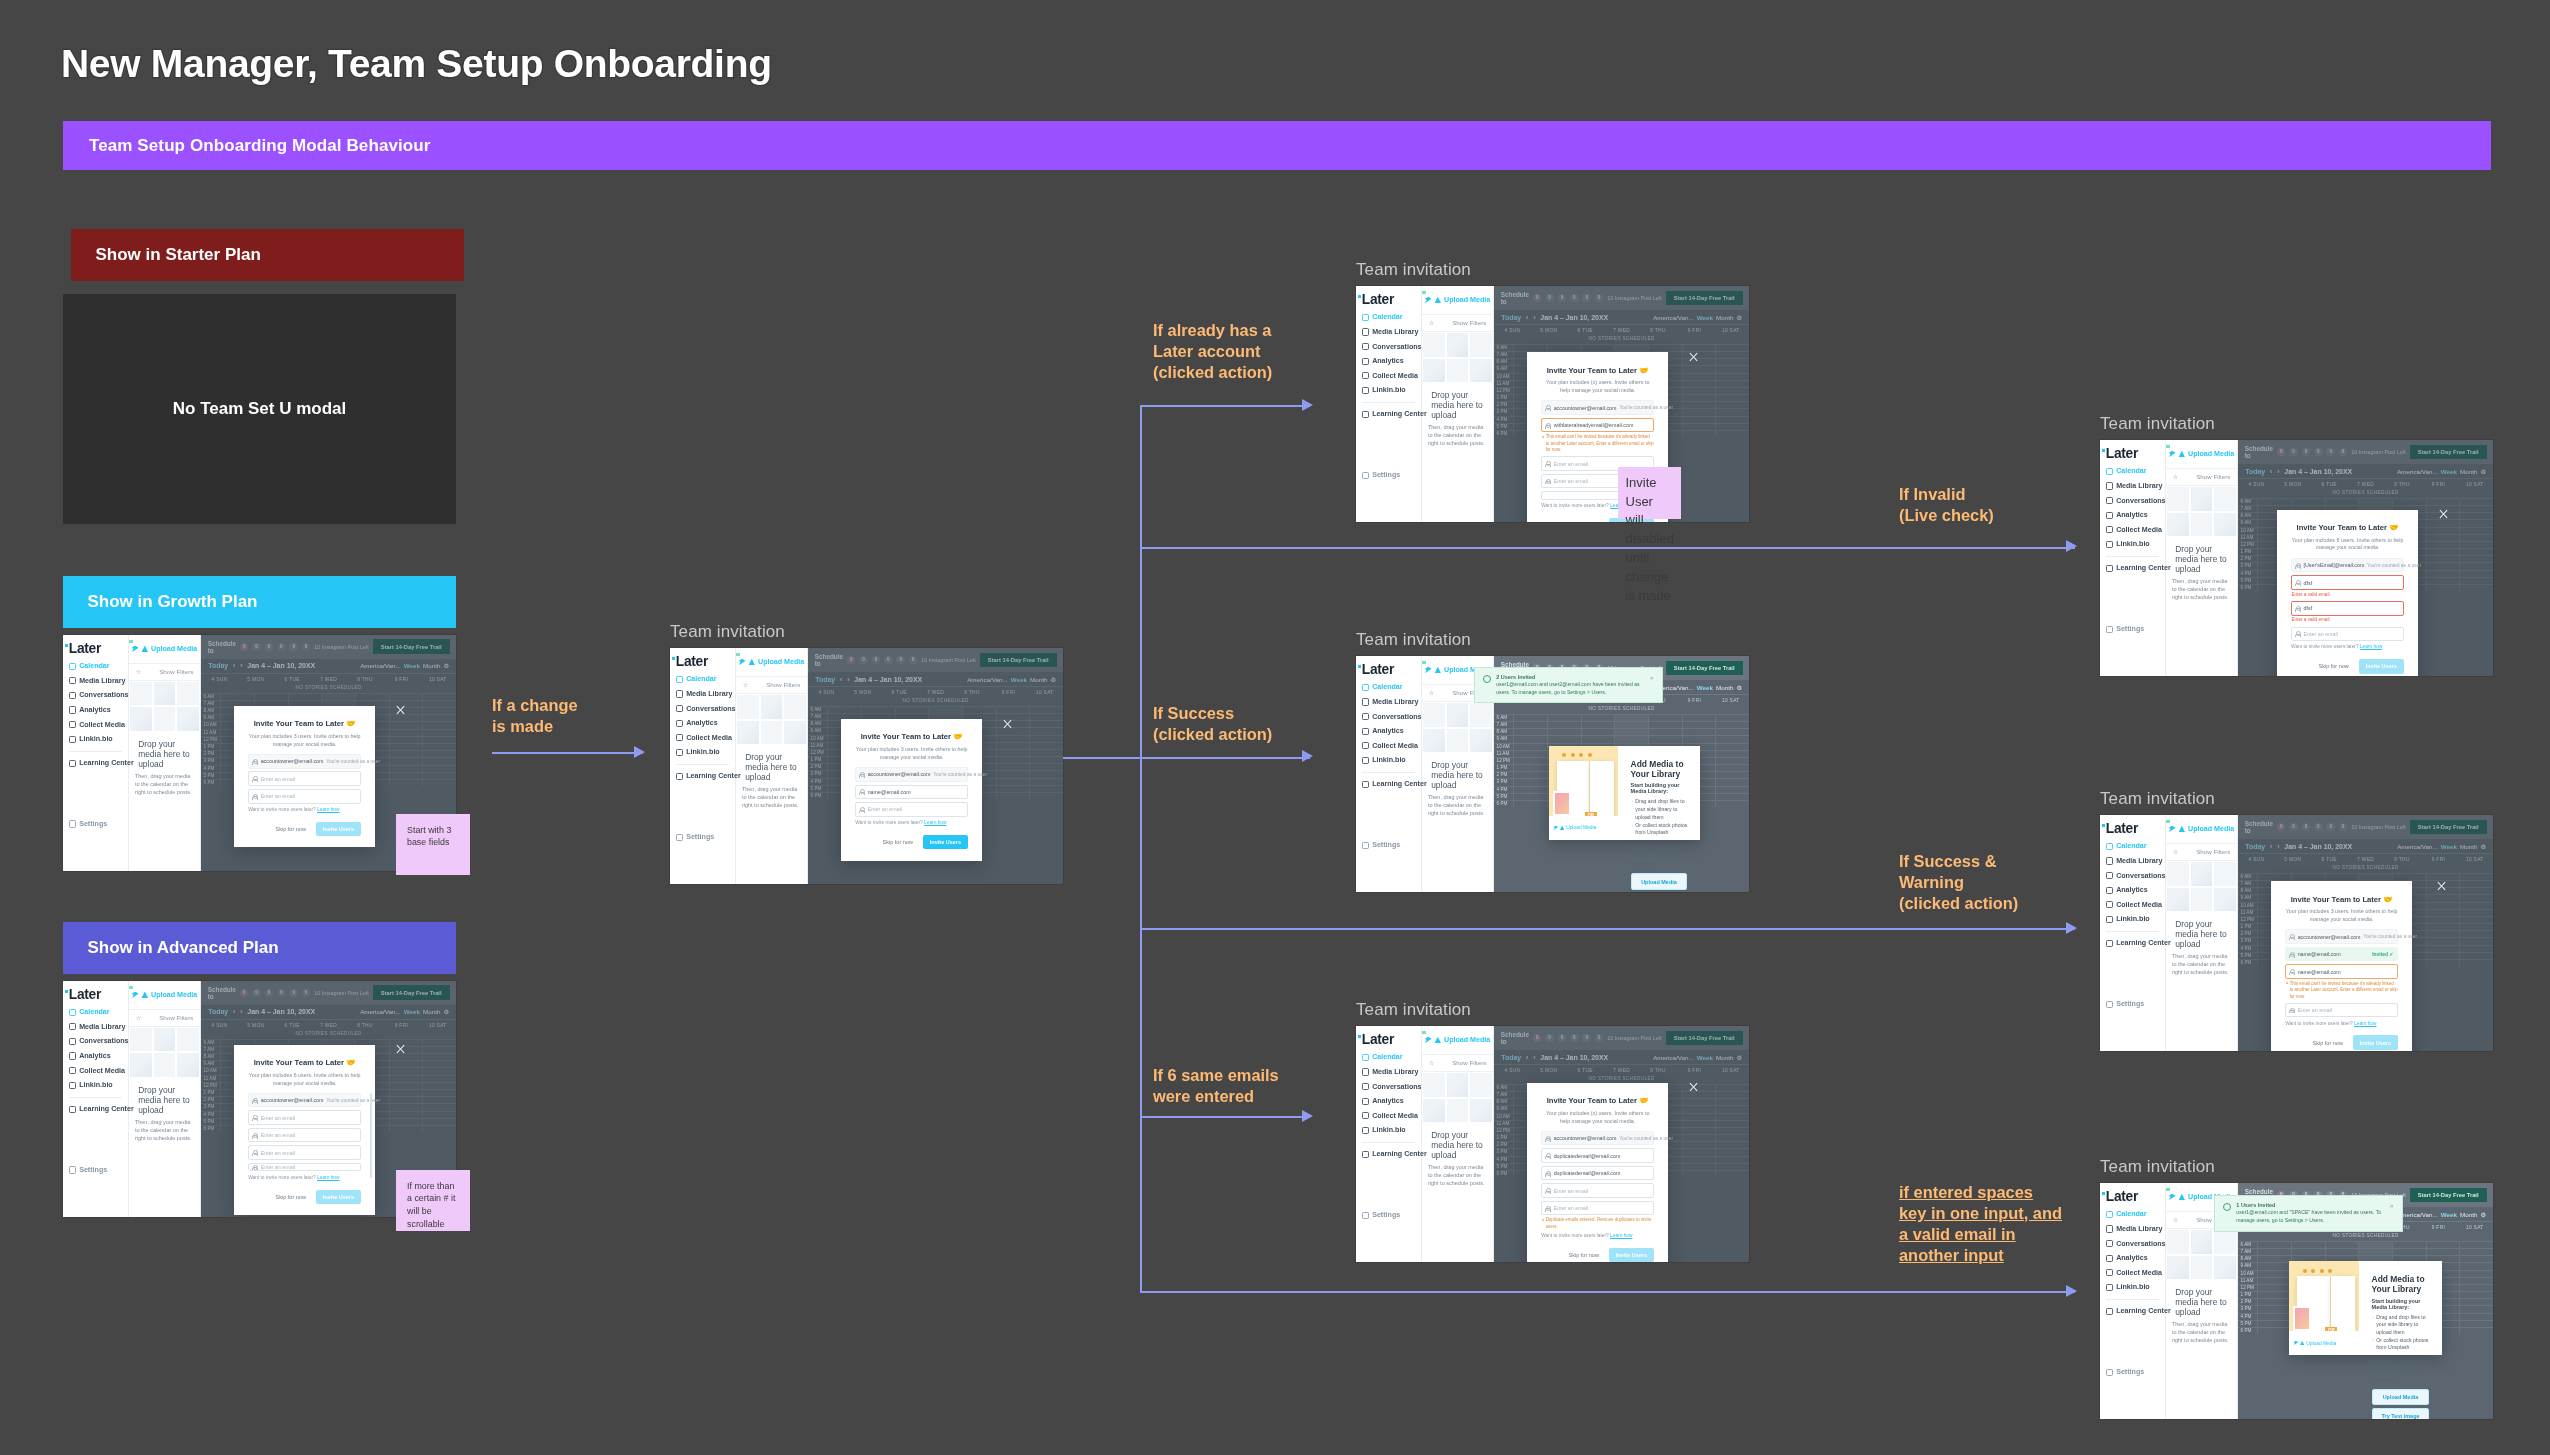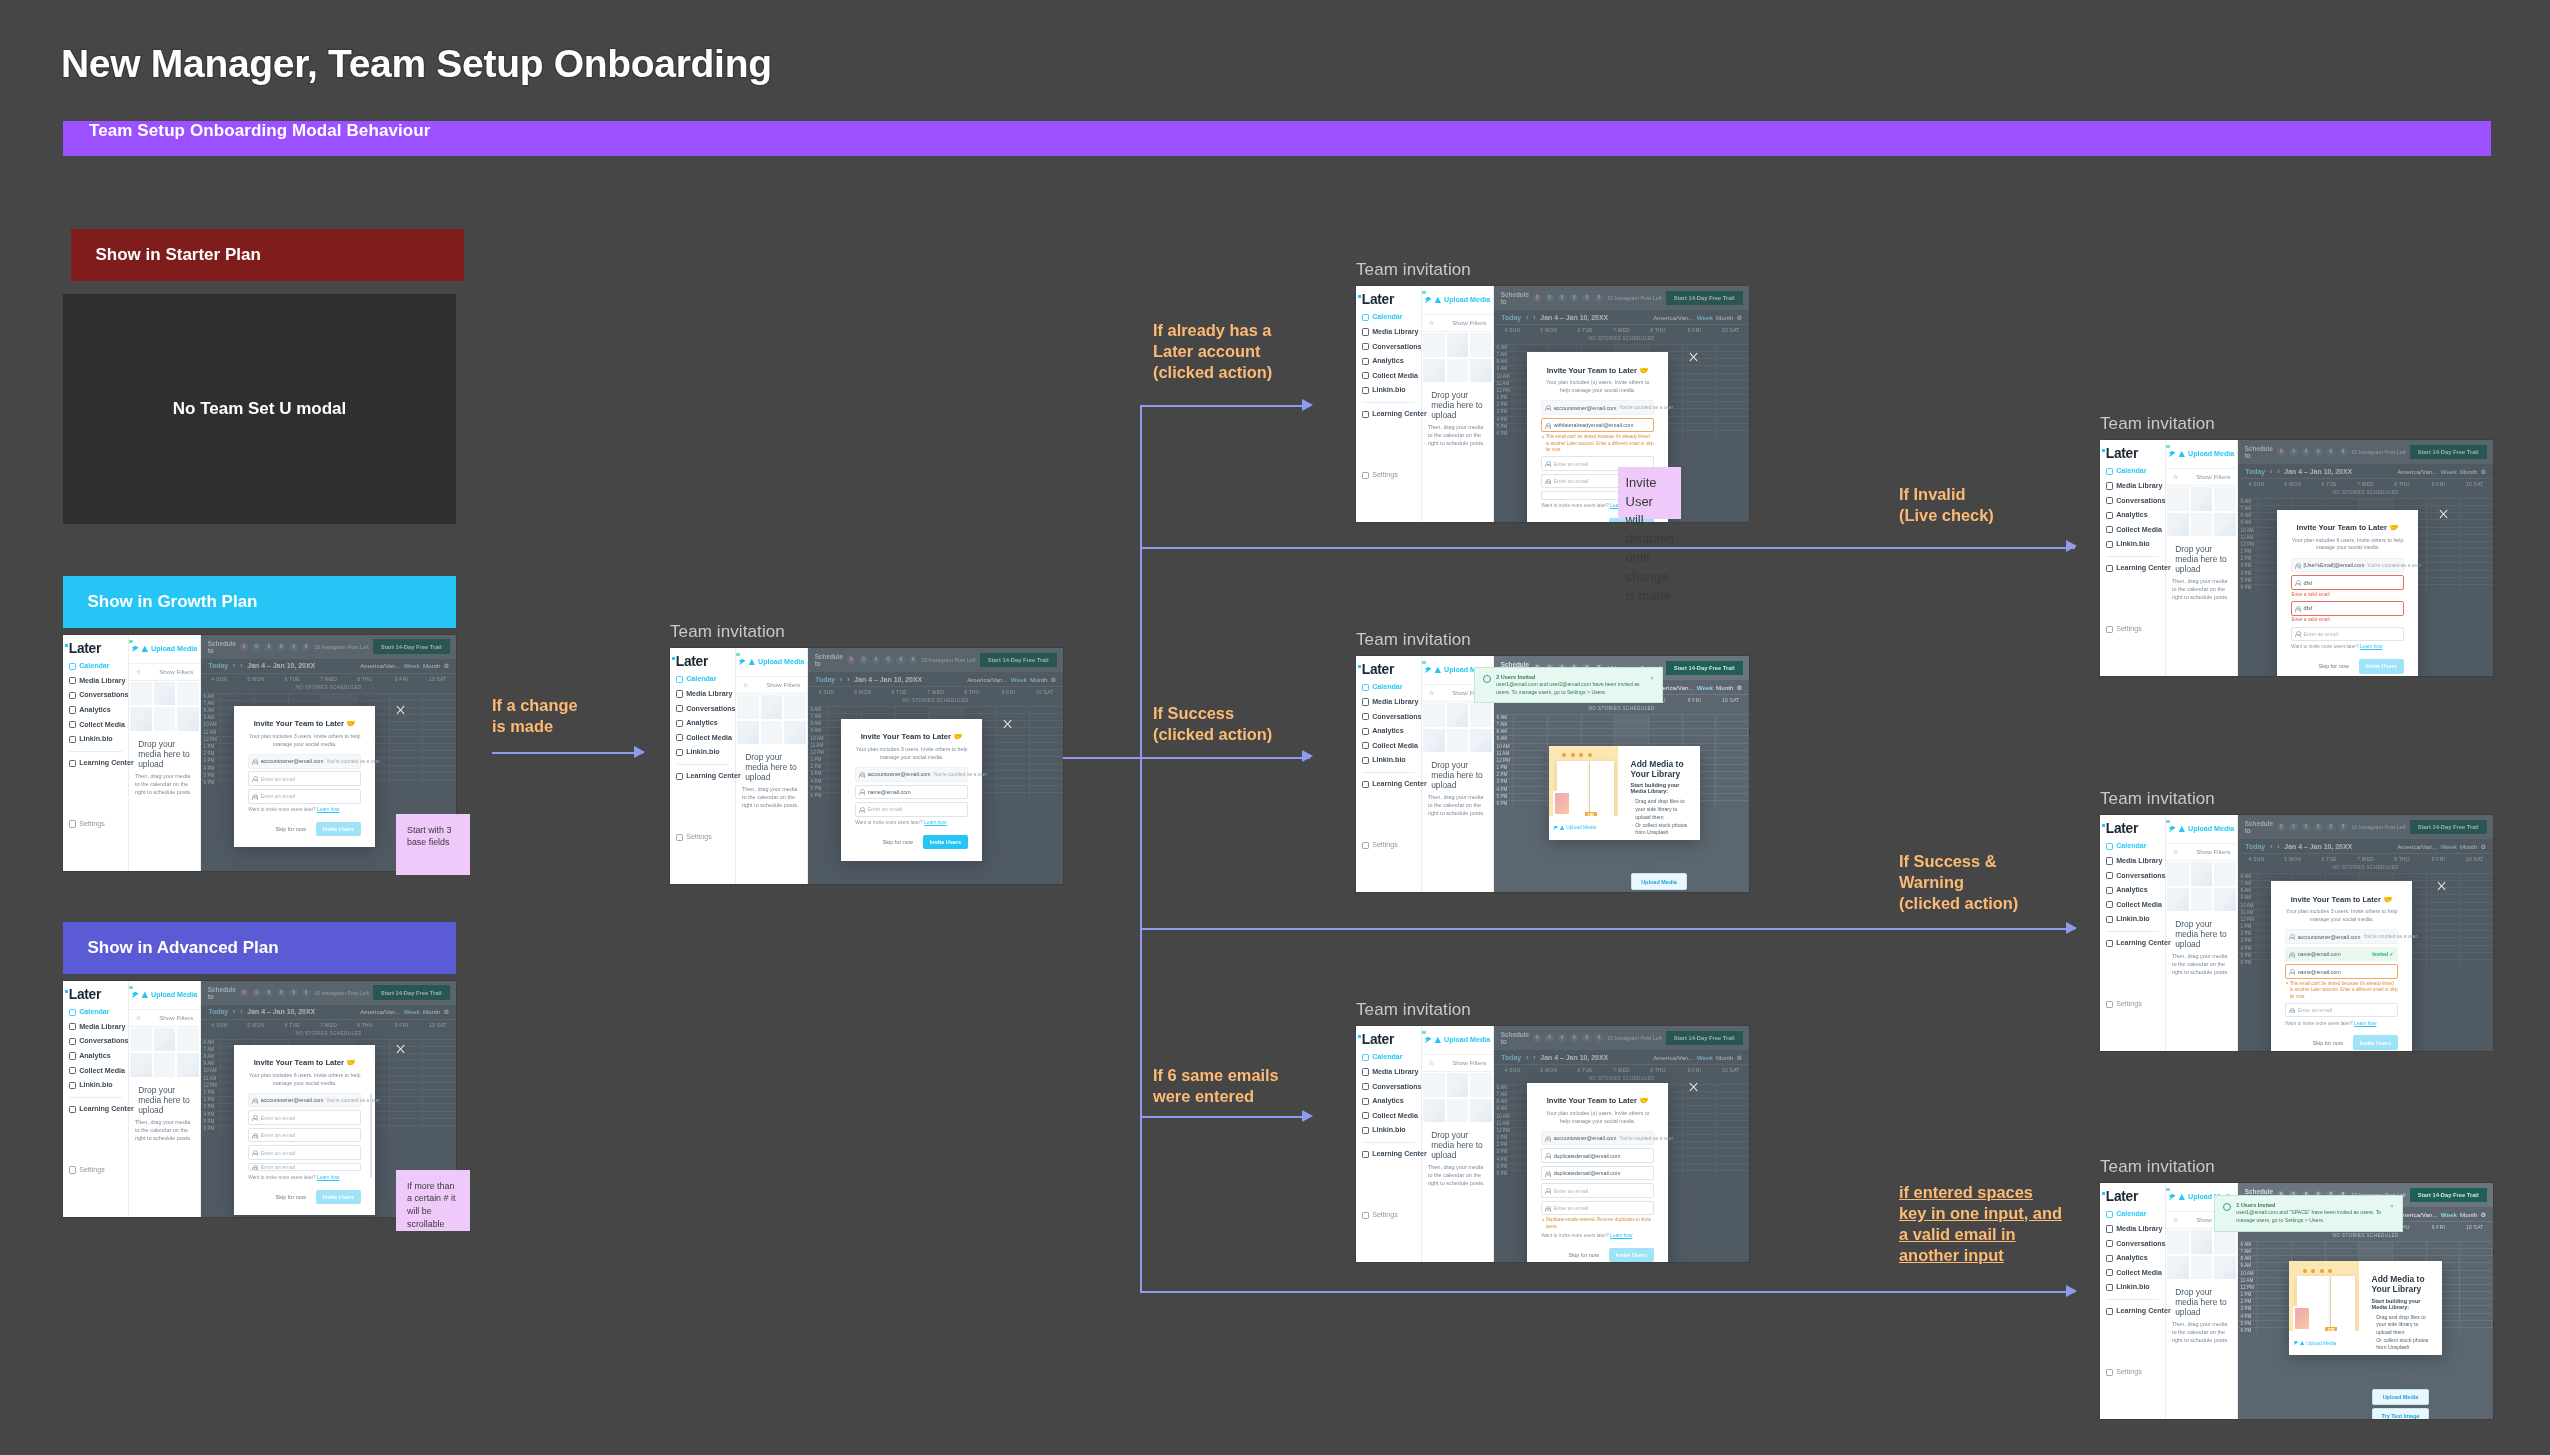--- a/index.html
+++ b/index.html
@@ -13,22 +13,22 @@
   .page-title {
     position: absolute; left: 61px; top: 42px;
     font-size: 39px; font-weight: 700; letter-spacing: -0.3px;
     color: #ffffff;
     -webkit-text-stroke: 2.7px #3a3a3a;
     paint-order: stroke fill;
     text-shadow: 0 0 0 #3a3a3a;
     white-space: nowrap;
   }
   .section-banner {
-    position: absolute; left: 63px; top: 121px; width: 2428px; height: 35px;
-    background: #9B51FF; display: flex; align-items: flex-start;
+    position: absolute; left: 63px; top: 121px; width: 2428px; height: 49px;
+    background: #9B51FF; display: flex; align-items: center;
   }
   .section-banner .lbl {
     margin-left: 26px; font-size: 17px; font-weight: 700; color: #fff;
     letter-spacing: 0.1px;
   }
 
   
   .plan-tab {
     position: absolute; width: 393px; height: 52px; display: flex; align-items: center;
   }
@@ -74,21 +74,21 @@
     display: flex; align-items: center; gap: .45em; padding: .40em 0 .40em 9%;
     font-size: .80em; color: #3b4a57; font-weight: 600; white-space: nowrap;
   }
   .app .nav-item.active { color: #25C6F5; }
   .app .nav-ico {
     width: 1.0em; height: 1.0em; border: 1px solid currentColor; border-radius: 1.4px;
     opacity: .85; flex: 0 0 auto;
   }
   .app .nav-sep { height: 0.7px; background: #e9edf0; margin: .45em 9% .45em 9%; }
   .app .side-bottom { margin-top: auto; padding-bottom: 3%; }
-  .app .side-bottom .nav-item { font-weight: 400; color: #8a98a5; margin-top: 47px; }
+  .app .side-bottom .nav-item { font-weight: 700; color: #8a98a5; margin-top: 47px; }
   .app .refer { font-size: .62em; color: #9aa7b3; padding: .4em 9%; display:flex; justify-content: space-between; border-top: 0.7px solid #eef1f4;}
   .app .group-row {
     display: flex; align-items: center; gap: .45em; padding: .45em 9%;
     border-top: 0.7px solid #eef1f4;
   }
   .app .avatar {
     width: 1.9em; height: 1.9em; border: 1px solid #25C6F5; color: #25C6F5;
     display: flex; align-items: center; justify-content: center; font-size: .62em;
     font-weight: 700; border-radius: 2px; flex: 0 0 auto;
   }

